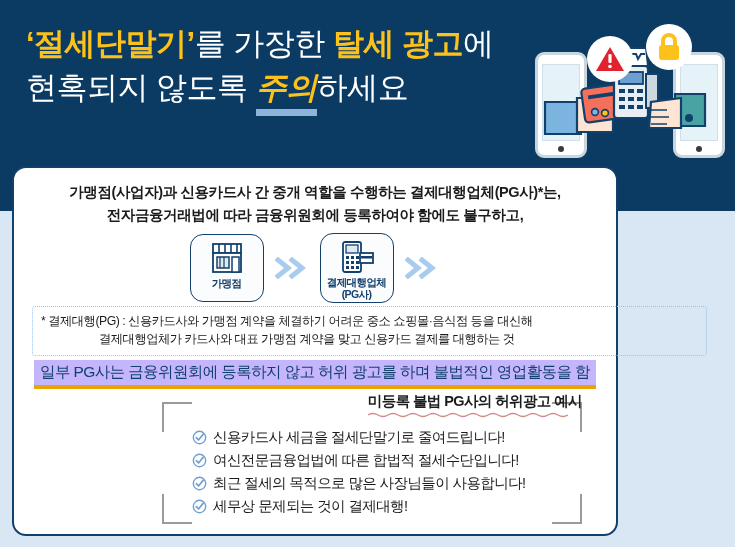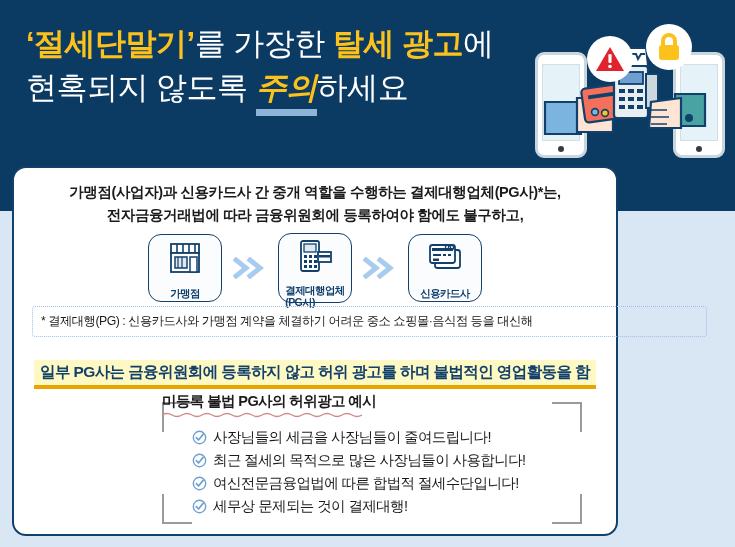--- a/index.html
+++ b/index.html
@@ -80,53 +80,53 @@
   }
   .flow-box {
     width:74px; height:68px; background:#fbfcfd;
     border:1.6px solid #12406c; border-radius:13px;
     display:flex; flex-direction:column; align-items:center; justify-content:flex-start;
     padding-top:5px;
   }
   .flow-box.tall { height:70px; }
   .flow-icon { height:36px; display:flex; align-items:center; justify-content:center; }
   .flow-label {
-    margin-top:12px; font-size:10.5px; font-weight:bold; color:#12406c;
-    line-height:1.12; letter-spacing:-0.6px;
+    margin-top:2px; font-size:10.5px; font-weight:bold; color:#12406c;
+    text-align:center; line-height:1.12; letter-spacing:-0.6px;
   }
   .chev { display:flex; align-items:center; justify-content:center; width:38px; }
 
   
   #footnote {
     position:absolute; left:18px; top:138px; width:675px;
     border:1.5px dotted #9dc1e6; border-radius:3px;
     padding:5px 14px 6px 8px;
     font-size:12.3px; color:#1b1b1b; line-height:1.5; letter-spacing:-0.5px;
     text-align:left;
   }
   #footnote .fn2 { display:block; padding-left:58px; }
 
   
   #highlight-wrap {
     position:absolute; left:0; top:192px; width:100%; text-align:center;
   }
   #highlight {
     display:inline-block; position:relative;
-    background:#fef9c3; color:#12406c;
-    font-size:15.5px; font-weight:bold; letter-spacing:-0.6px;
+    background:#c4b5fd; color:#12406c;
+    font-size:15.5px; font-weight:normal; letter-spacing:-0.6px;
     padding:2px 6px 2px 6px;
   }
   #highlight::after {
     content:""; position:absolute; left:0; right:0; bottom:-4px; height:4px;
     background:#e8a400;
   }
 
   
   #examples { position:absolute; left:148px; top:224px; width:420px; height:132px; }
-  #ex-title-wrap { text-align:left; position:relative; }
+  #ex-title-wrap { text-align:right; position:relative; }
   #ex-title {
     display:inline-block; font-size:14.5px; font-weight:bold; color:#1b1b1b;
     letter-spacing:-0.6px; position:relative;
   }
   #ex-wave {
     display:block; position:absolute; left:0; right:0; bottom:-7px; height:6px;
   }
   .brk {
     position:absolute; width:30px; height:30px; border-color:#9a9a9a;
     border-style:solid; border-width:0;
@@ -283,38 +283,25 @@
       </div>
     </div>
 
     <div class="chev">
       <svg width="34" height="22" viewBox="0 0 34 22">
         <path d="M3 3 L13 11 L3 19" fill="none" stroke="#a8ccee" stroke-width="5" stroke-linecap="square"></path>
         <path d="M17 3 L27 11 L17 19" fill="none" stroke="#a8ccee" stroke-width="5" stroke-linecap="square"></path>
       </svg>
     </div>
 
-    <div class="flow-box">
-      <div class="flow-icon">
-        <svg width="38" height="32" viewBox="0 0 38 32">
-          <rect x="9" y="8" width="25" height="18" rx="2.5" fill="#ffffff" stroke="#12406c" stroke-width="1.8"></rect>
-          <rect x="4" y="3" width="25" height="18" rx="2.5" fill="#ffffff" stroke="#12406c" stroke-width="1.8"></rect>
-          <rect x="6" y="6" width="21" height="3" fill="#12406c"></rect>
-          <path d="M7 13 h8 M17 13 h3 M22 13 h3" stroke="#12406c" stroke-width="1.8"></path>
-          <rect x="7" y="16.5" width="6" height="2.5" fill="#12406c"></rect>
-          <circle cx="22" cy="5.6" r="2.6" fill="none" stroke="#12406c" stroke-width="1.3"></circle>
-          <circle cx="25" cy="5.6" r="2.6" fill="none" stroke="#12406c" stroke-width="1.3"></circle>
-        </svg>
-      </div>
-      <div class="flow-label">신용카드사</div>
-    </div>
   </div>
 
   <div id="footnote">
     <span>* 결제대행(PG) : 신용카드사와 가맹점 계약을 체결하기 어려운 중소 쇼핑몰·음식점 등을 대신해</span>
+    <span class="fn2">결제대행업체가 카드사와 대표 가맹점 계약을 맞고 신용카드 결제를 대행하는 것</span>
   </div>
 
   <div id="highlight-wrap">
     <span id="highlight">일부 PG사는 금융위원회에 등록하지 않고 허위 광고를 하며 불법적인 영업활동을 함</span>
   </div>
 
   <div id="examples">
     <div class="brk" id="brk-tl"></div>
     <div class="brk" id="brk-tr"></div>
     <div class="brk" id="brk-bl"></div>
@@ -328,38 +315,38 @@
         </svg>
       </span>
     </div>
 
     <ul id="ex-list">
       <li>
         <svg class="chk" viewBox="0 0 16 16">
           <circle cx="8" cy="8" r="6.6" fill="none" stroke="#6d9fd0" stroke-width="1.5"></circle>
           <path d="M4.6 8.2 L7 10.6 L12 4.4" fill="none" stroke="#6d9fd0" stroke-width="1.7" stroke-linecap="round" stroke-linejoin="round"></path>
         </svg>
-        <span>사장님들의 세금을 사장님들이 줄여드립니다!</span>
+        <span>신용카드사 세금을 절세단말기로 줄여드립니다!</span>
+      </li>
+      <li>
+        <svg class="chk" viewBox="0 0 16 16">
+          <circle cx="8" cy="8" r="6.6" fill="none" stroke="#6d9fd0" stroke-width="1.5"></circle>
+          <path d="M4.6 8.2 L7 10.6 L12 4.4" fill="none" stroke="#6d9fd0" stroke-width="1.7" stroke-linecap="round" stroke-linejoin="round"></path>
+        </svg>
+        <span>여신전문금융업법에 따른 합법적 절세수단입니다!</span>
       </li>
       <li>
         <svg class="chk" viewBox="0 0 16 16">
           <circle cx="8" cy="8" r="6.6" fill="none" stroke="#6d9fd0" stroke-width="1.5"></circle>
           <path d="M4.6 8.2 L7 10.6 L12 4.4" fill="none" stroke="#6d9fd0" stroke-width="1.7" stroke-linecap="round" stroke-linejoin="round"></path>
         </svg>
         <span>최근 절세의 목적으로 많은 사장님들이 사용합니다!</span>
       </li>
       <li>
         <svg class="chk" viewBox="0 0 16 16">
           <circle cx="8" cy="8" r="6.6" fill="none" stroke="#6d9fd0" stroke-width="1.5"></circle>
           <path d="M4.6 8.2 L7 10.6 L12 4.4" fill="none" stroke="#6d9fd0" stroke-width="1.7" stroke-linecap="round" stroke-linejoin="round"></path>
         </svg>
-        <span>여신전문금융업법에 따른 합법적 절세수단입니다!</span>
-      </li>
-      <li>
-        <svg class="chk" viewBox="0 0 16 16">
-          <circle cx="8" cy="8" r="6.6" fill="none" stroke="#6d9fd0" stroke-width="1.5"></circle>
-          <path d="M4.6 8.2 L7 10.6 L12 4.4" fill="none" stroke="#6d9fd0" stroke-width="1.7" stroke-linecap="round" stroke-linejoin="round"></path>
-        </svg>
         <span>세무상 문제되는 것이 결제대행!</span>
       </li>
     </ul>
   </div>
 </div>
 
 </body></html>

